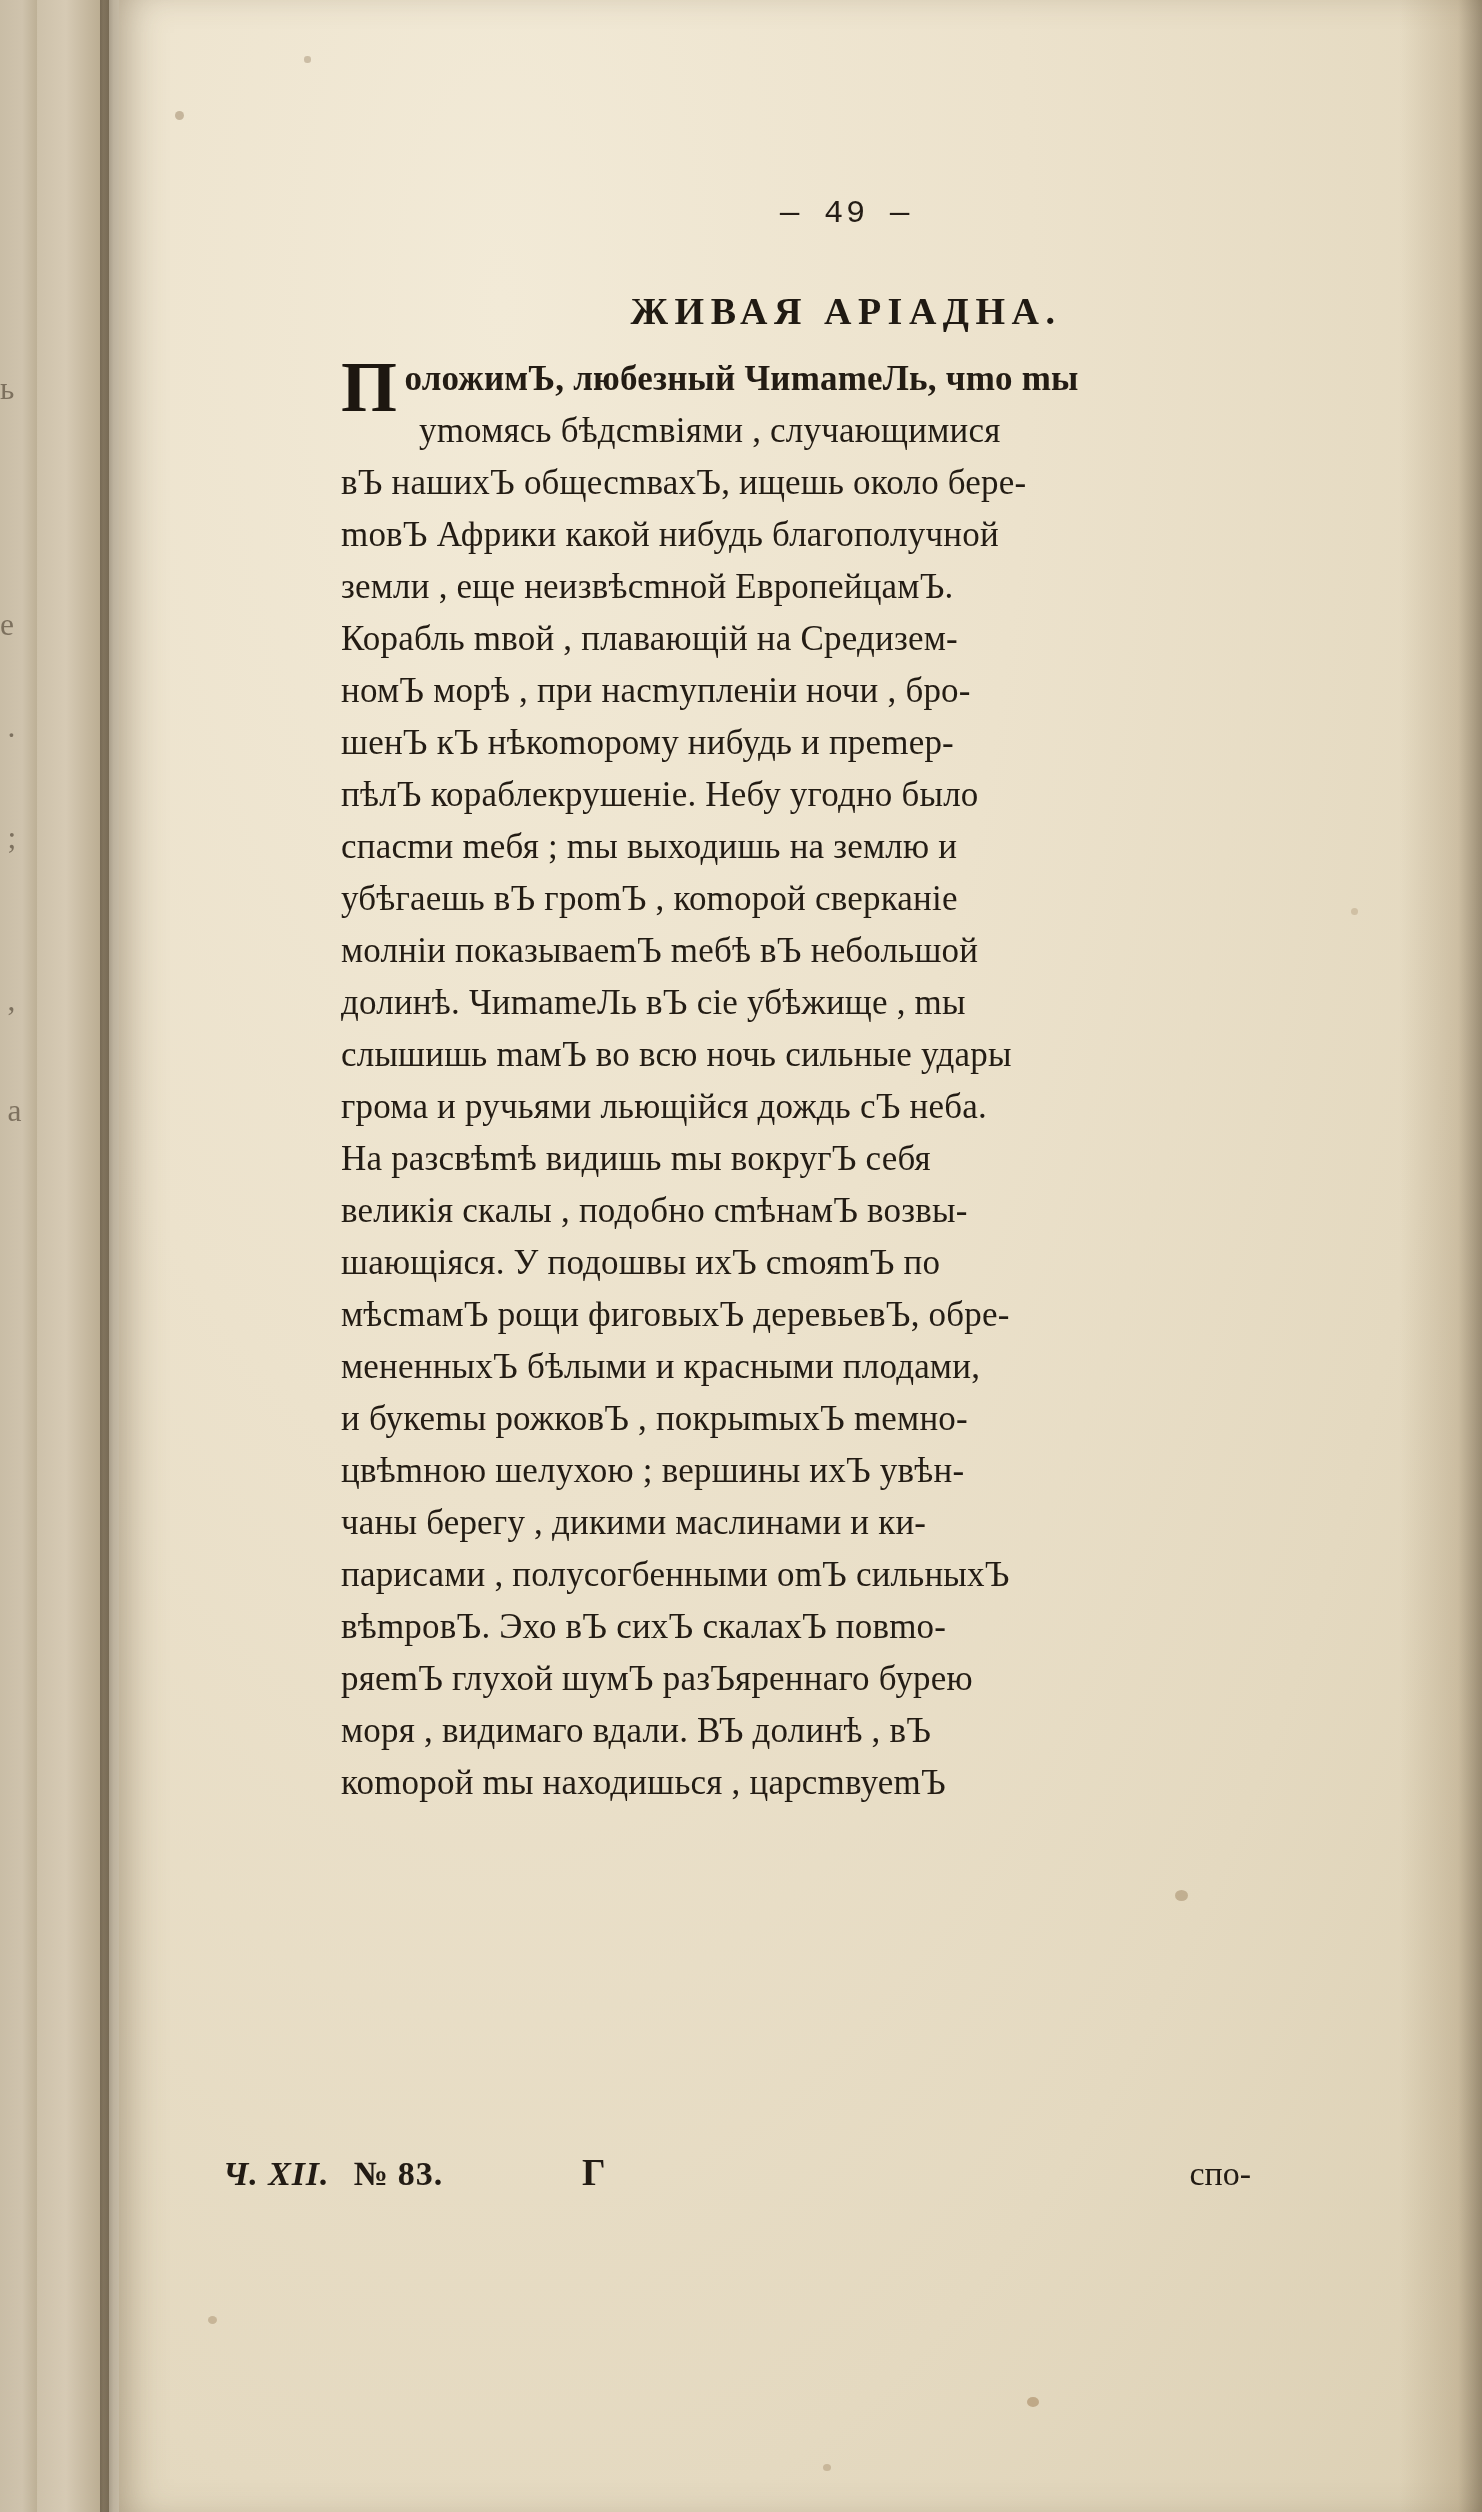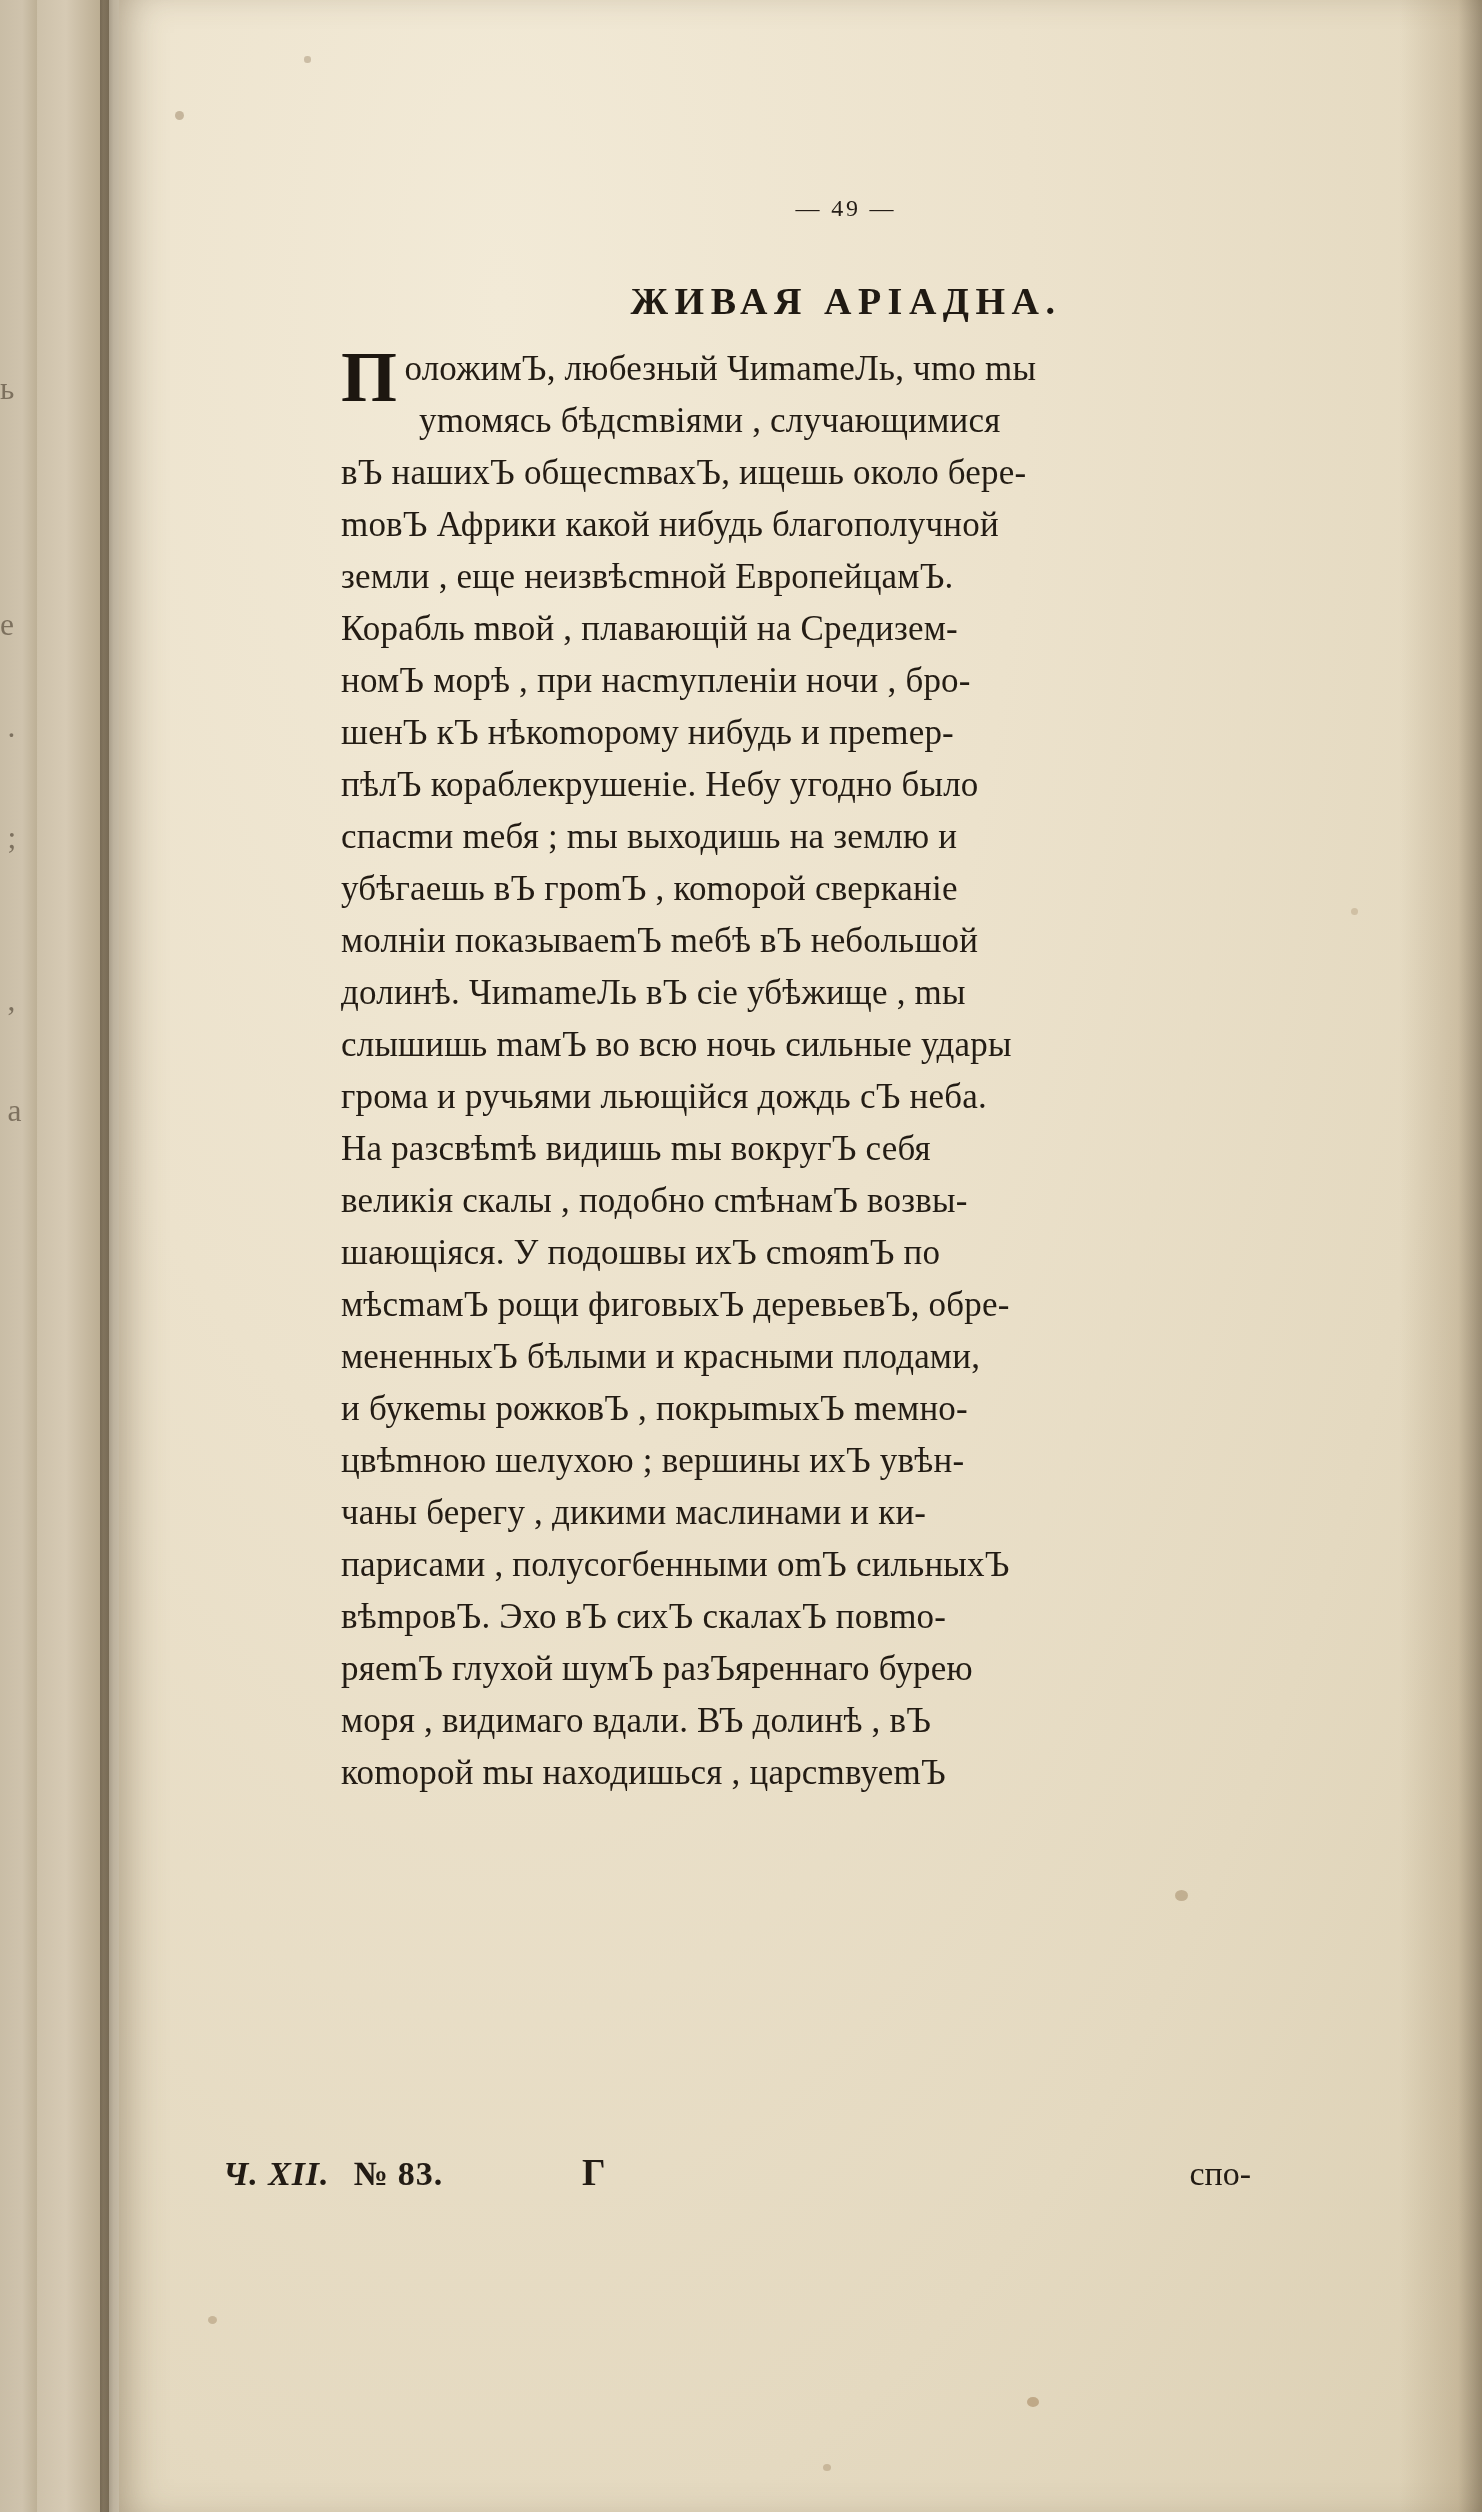--- a/index.html
+++ b/index.html
@@ -80,25 +80,25 @@
   
   .typeblock {
     position: absolute;
     left: 222px;
     top: 195px;
     width: 1010px;
   }
 
   .folio {
     text-align: center;
-    font-size: 24px;
+    font-size: 32px;
     letter-spacing: 2.8px;
     color: #241d16;
     margin-bottom: 57px;
-    font-family: Liberation Serif, serif;
+    font-family: Liberation Mono, monospace;
   }
 
   .headline {
     text-align: center;
     font-size: 38px;
     letter-spacing: 6.5px;
     font-weight: bold;
     color: #201a13;
     margin-bottom: 20.4px;
     font-family: "Liberation Serif", serif;
@@ -123,20 +123,21 @@
     font-size: 72px;
     line-height: 57px;
     font-weight: bold;
     padding: 5.6px 7.4px 0 0;
     color: #1d1710;
     font-family: "Liberation Serif", serif;
   }
 
   .firstline {
     letter-spacing: 0.3px;
+    font-weight: bold;
   }
 
   
   .footer {
     position: absolute;
     left: 222px;
     top: 2149px;
     width: 1028px;
     display: flex;
     align-items: baseline;

